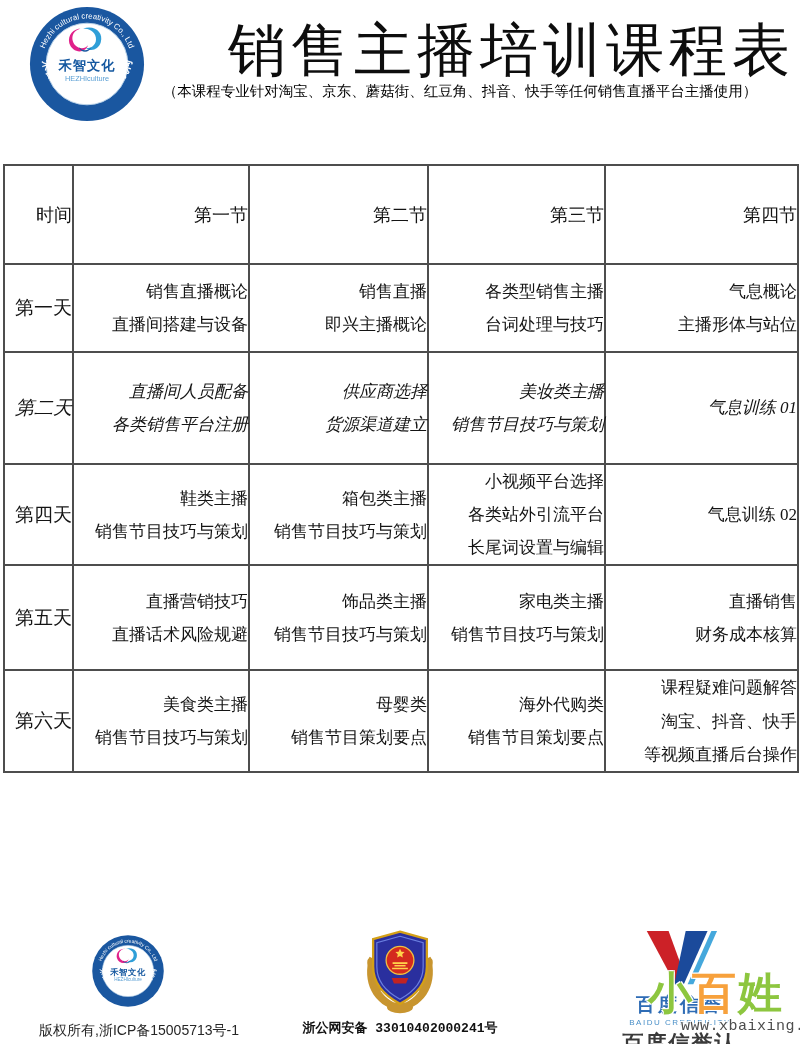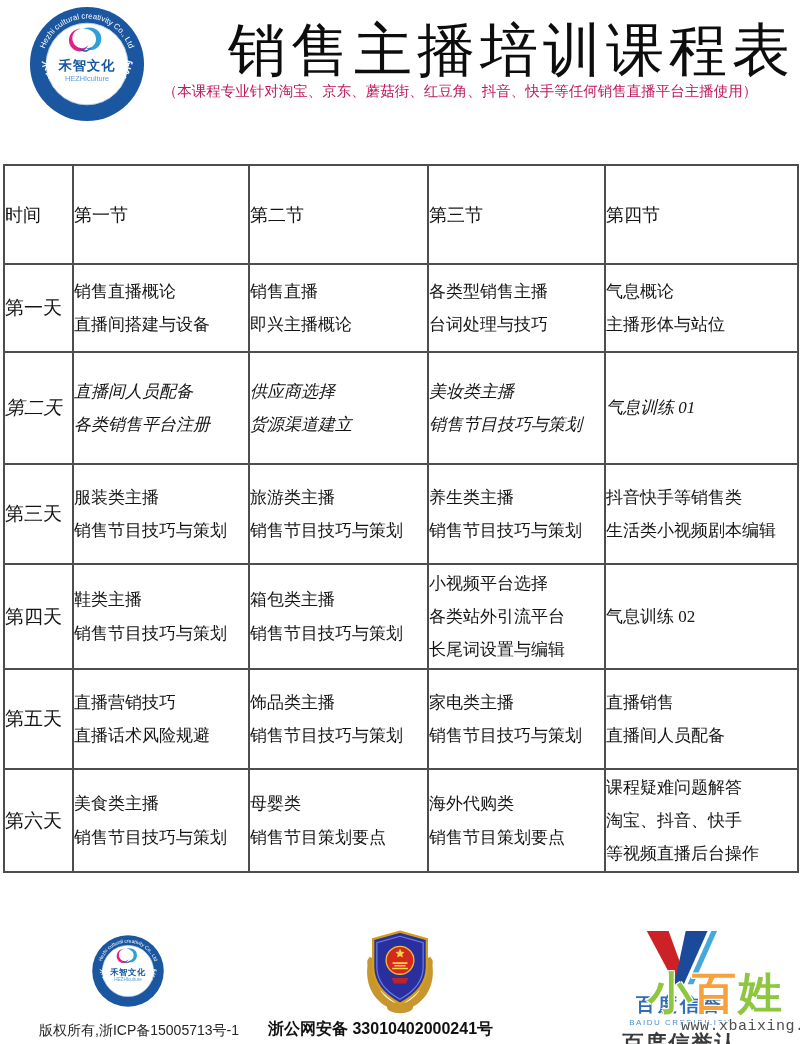--- a/index.html
+++ b/index.html
@@ -16,30 +16,30 @@
   .logo-badge.footer { left:91px; top:934px; width:74px; height:74px; }
   .logo-badge svg { width:100%; height:100%; display:block; }
 
   .page-title {
     position:absolute; left:155px; top:12px; width:640px;
     text-align:right; font-size:58px; font-weight:normal;
     letter-spacing:5px; color:#0d0d0d; white-space:nowrap;
   }
   .page-subtitle {
     position:absolute; left:120px; top:82px; width:680px;
-    text-align:center; font-size:14.5px; color:#be185d; white-space:nowrap;
+    text-align:center; font-size:14.5px; color:#000000; white-space:nowrap;
   }
 
   
   table.course {
     position:absolute; left:3px; top:164px; width:794px;
     border-collapse:collapse; table-layout:fixed;
   }
   table.course th, table.course td {
-    border:2px solid #4d4d4d; text-align:left; vertical-align:middle;
+    border:2px solid #4d4d4d; text-align:right; vertical-align:middle;
     font-weight:normal; color:#141414; white-space:pre-line;
   }
   thead tr { height:99px; }
   tbody tr:nth-child(1){ height:88px; }
   tbody tr:nth-child(2){ height:112px;font-style:italic; }
   tbody tr:nth-child(3){ height:100px; }
   tbody tr:nth-child(4){ height:105px; }
   tbody tr:nth-child(5){ height:100px; }
   tbody tr:nth-child(6){ height:103px; }
   thead th { font-size:18px; }
@@ -47,23 +47,23 @@
   th.day  { font-size:19px; }
 
   
   .copyright {
     position:absolute; left:27px; top:1022px; width:224px; text-align:center;
     font-size:14px; color:#262626; font-family:"Liberation Sans","DejaVu Sans",sans-serif;
   }
   .police-badge { position:absolute; left:358px; top:927px; width:84px; height:88px; }
   .police-badge svg { width:100%; height:100%; display:block; }
   .police-text {
-    position:absolute; left:268px; top:1019px; width:264px; text-align:left;
-    font-size:16px; font-weight:bold; color:#111;
-    font-family:Liberation Sans, sans-serif;
+    position:absolute; left:268px; top:1019px; width:264px; text-align:center;
+    font-size:13px; font-weight:bold; color:#111;
+    font-family:Liberation Mono, monospace;
   }
 
   .baidu-block { position:absolute; left:612px; top:930px; width:136px; text-align:center; }
   .baidu-v { width:76px; height:59px; margin:0 auto; display:block; }
   .baidu-name { font-size:19px; font-weight:bold; color:#2e6cb5; letter-spacing:3px; margin-top:3px; }
   .baidu-name-en { font-size:8px; color:#4a90c8; letter-spacing:1.5px;
     font-family:"Liberation Sans","DejaVu Sans",sans-serif; }
   .baidu-cert { font-size:21px; font-weight:bold; color:#3a3a3a; letter-spacing:2px; margin-top:2px; }
 
   
@@ -141,51 +141,40 @@
         <th class="day">第二天</th>
         <td class="cell">直播间人员配备
 各类销售平台注册</td>
         <td class="cell">供应商选择
 货源渠道建立</td>
         <td class="cell">美妆类主播
 销售节目技巧与策划</td>
         <td class="cell">气息训练 01</td>
       </tr>
       <tr>
-        <th class="day">第三天</th>
-        <td class="cell">服装类主播
-销售节目技巧与策划</td>
-        <td class="cell">旅游类主播
-销售节目技巧与策划</td>
-        <td class="cell">养生类主播
-销售节目技巧与策划</td>
-        <td class="cell">抖音快手等销售类
-生活类小视频剧本编辑</td>
-      </tr>
-      <tr>
         <th class="day">第四天</th>
         <td class="cell">鞋类主播
 销售节目技巧与策划</td>
         <td class="cell">箱包类主播
 销售节目技巧与策划</td>
         <td class="cell">小视频平台选择
 各类站外引流平台
 长尾词设置与编辑</td>
         <td class="cell">气息训练 02</td>
       </tr>
       <tr>
         <th class="day">第五天</th>
         <td class="cell">直播营销技巧
 直播话术风险规避</td>
         <td class="cell">饰品类主播
 销售节目技巧与策划</td>
         <td class="cell">家电类主播
 销售节目技巧与策划</td>
         <td class="cell">直播销售
-直播间人员配备</td>
+财务成本核算</td>
       </tr>
       <tr>
         <th class="day">第六天</th>
         <td class="cell">美食类主播
 销售节目技巧与策划</td>
         <td class="cell">母婴类
 销售节目策划要点</td>
         <td class="cell">海外代购类
 销售节目策划要点</td>
         <td class="cell">课程疑难问题解答

